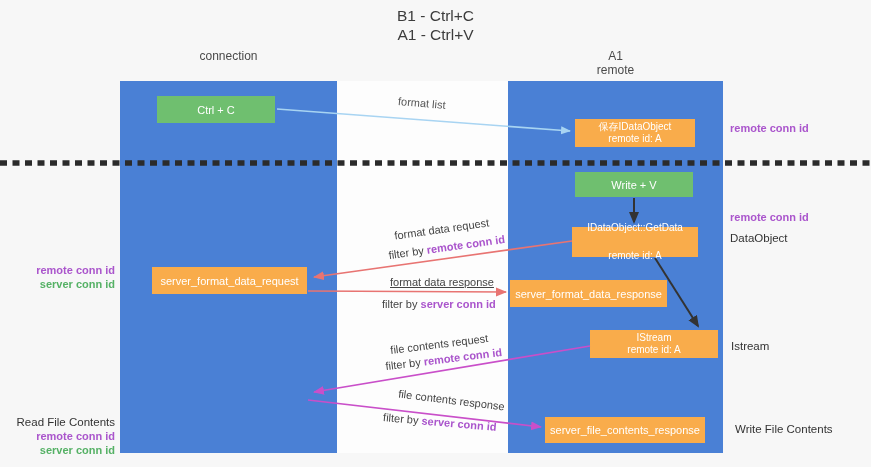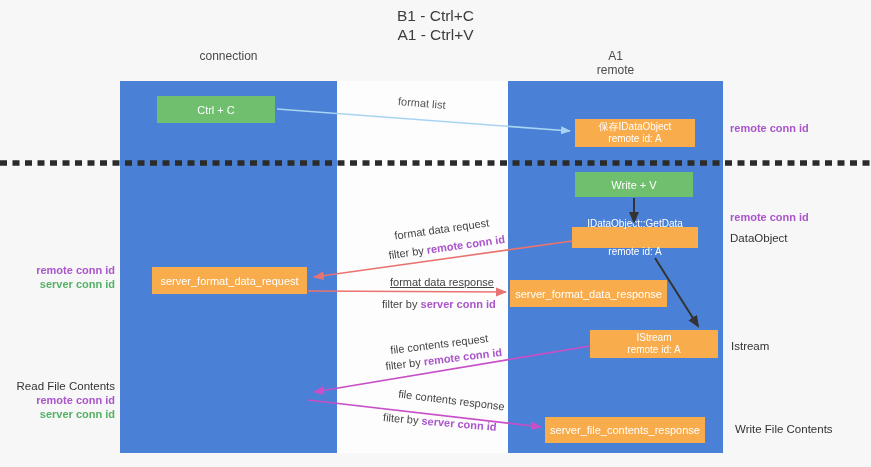--- a/index.html
+++ b/index.html
@@ -66,21 +66,21 @@
     text-align: center;
     z-index: 3;
   }
   .node.green { background: var(--node-green); font-size: 11px; text-align: center; }
   .node.orange { background: var(--node-orange); }
   .node .l1, .node .l2 { font-size: 10px; line-height: 12px; }
   .node.single { font-size: 11px; }
   .n-ctrl-c   { left: 157px; top: 96px;  width: 118px; height: 27px; }
   .n-save     { left: 575px; top: 119px; width: 120px; height: 28px; }
   .n-ctrl-v   { left: 575px; top: 172px; width: 118px; height: 25px; }
-  .n-getdata  { left: 572px; top: 227px; width: 126px; height: 21px; gap: 16px; }
+  .n-getdata  { left: 572px; top: 227px; width: 126px; height: 30px; gap: 16px; }
   .n-freq     { left: 152px; top: 267px; width: 155px; height: 27px; }
   .n-fres     { left: 510px; top: 280px; width: 157px; height: 27px; }
   .n-istream  { left: 590px; top: 330px; width: 128px; height: 28px; }
   .n-fcreq    { left: 152px; top: 383px; width: 155px; height: 28px; }
   .n-fcres    { left: 545px; top: 417px; width: 160px; height: 26px; }
   svg.arrows {
     position: absolute; left: 0; top: 0; z-index: 4;
     pointer-events: none;
   }
   .mk-blue  { fill: var(--arrow-lightblue); }
@@ -114,21 +114,21 @@
   .side-label.purple { color: var(--label-purple); font-weight: bold; }
   .left-stack {
     position: absolute;
     left: 5px; width: 110px;
     text-align: right;
     z-index: 5;
   }
   .left-stack .row { font-size: 11px; line-height: 14px; white-space: nowrap; }
   .left-stack .row.purple { color: var(--label-purple); font-weight: bold; }
   .left-stack .row.greenc { color: var(--label-green); font-weight: bold; }
-  .left-stack .row.plain  { color: #333; }
+  .left-stack .row.plain  { color: #333; margin-top: 36px; }
 </style>
 </head>
 <body>
 
 <div class="stage">
 
   <div class="mid-band"></div>
 
   <div class="title">
     <div>B1 - Ctrl+C</div>

